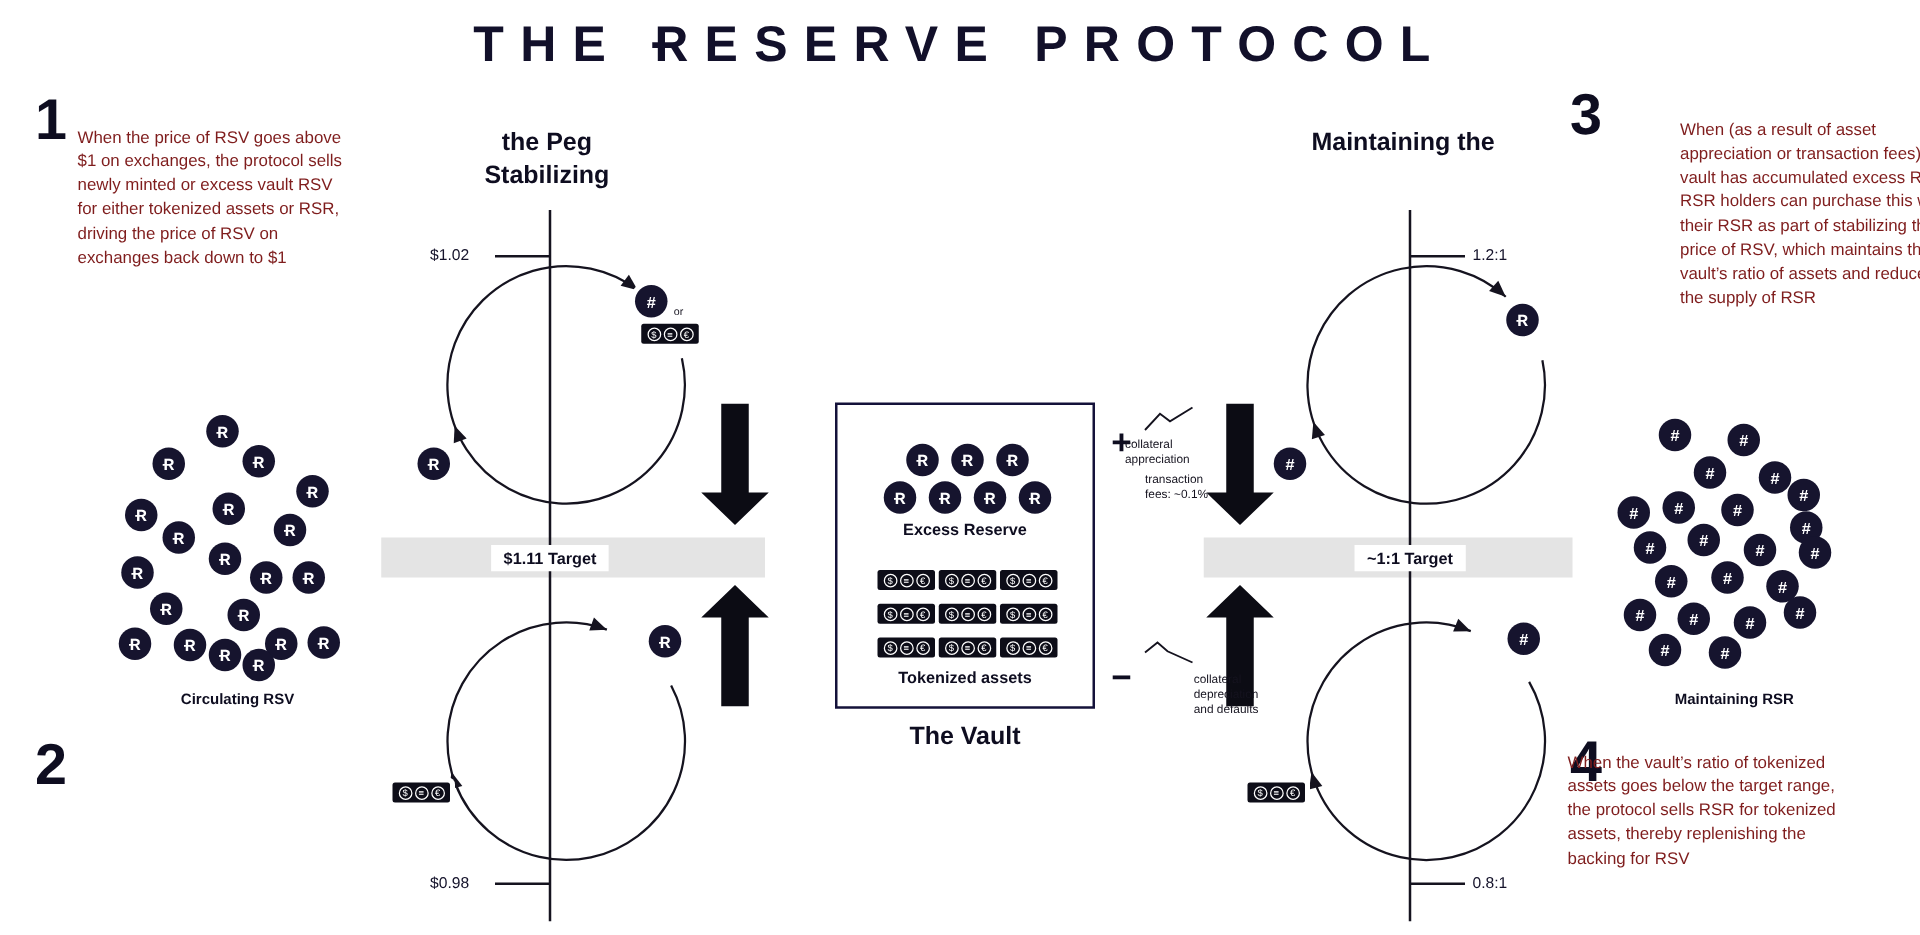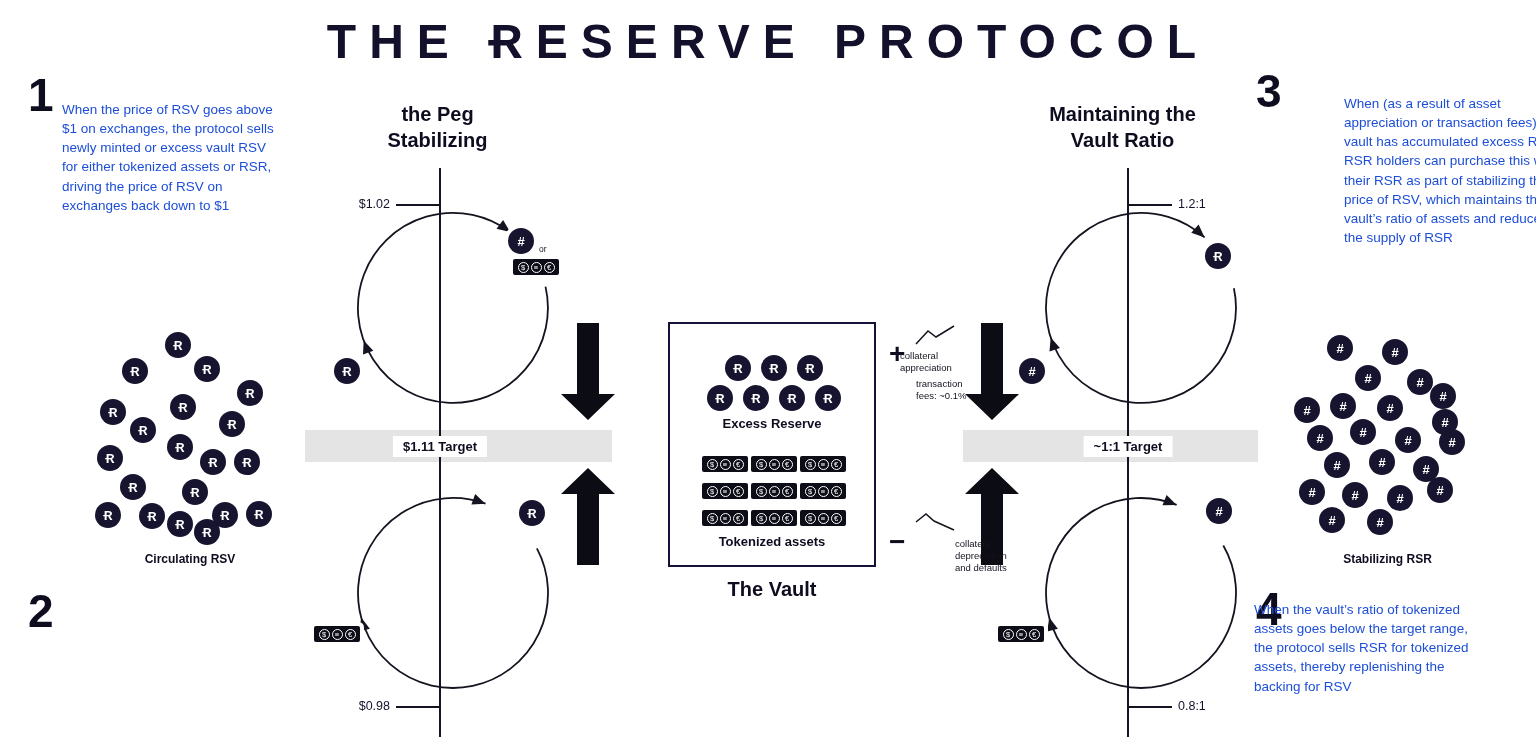--- a/index.html
+++ b/index.html
@@ -1,30 +1,30 @@
 <!DOCTYPE html>
 <html><head>
 <meta charset="utf-8">
 <style>
   *{margin:0;padding:0;box-sizing:border-box}
   html,body{background:#fff}
   body{width:1536px;height:748px;font-family:"Liberation Sans","DejaVu Sans",sans-serif;color:#14122a}
   .stage{position:relative;width:1536px;height:748px;background:#fff;overflow:hidden}
-  .title{position:absolute;top:14px;left:0;width:100%;text-align:center;font-size:48px;font-weight:800;letter-spacing:13px;color:#12102a;white-space:nowrap}
+  .title{position:absolute;top:14px;left:0;width:100%;text-align:center;font-size:40px;font-weight:800;letter-spacing:13px;color:#12102a;white-space:nowrap}
   .lineart{position:absolute;left:0;top:0}
   .band{position:absolute;top:430px;height:32px;background:#e4e4e4}
   .band-left{left:305px;width:307px}
   .band-right{left:963px;width:295px}
   .heading{position:absolute;width:215px;text-align:center;font-size:20px;font-weight:700;line-height:1.3;color:#0e0d20}
   .tick-label{position:absolute;font-size:12.5px;color:#14122a;width:46px}
   .tick-right{text-align:left}
-  .tick-left{text-align:right}
+  .tick-left{}
   .target{position:absolute;top:436px;transform:translateX(-50%);background:#fff;padding:3px 10px;font-size:13px;font-weight:700;white-space:nowrap;color:#0e0d20}
   .step-num{position:absolute;font-size:46px;font-weight:800;line-height:1;color:#0e0d20}
-  .step-text{position:absolute;font-size:13.5px;line-height:1.42;color:#1d4ed8}
+  .step-text{position:absolute;font-size:13.5px;line-height:1.42;color:#7f1d1d}
   .cluster{position:absolute;width:200px;height:245px}
   .cluster-label{position:absolute;top:222px;left:0;width:100%;text-align:center;font-size:12px;font-weight:700;color:#0e0d20}
   .coin{position:absolute;width:26px;height:26px;border-radius:50%;background:#16142e;color:#fff;font-size:13px;font-weight:700;display:flex;align-items:center;justify-content:center}
   .halo{box-shadow:0 0 0 4px #fff}
   .badge{position:absolute;width:46px;height:16px;background:#0d0d18;border-radius:2px;display:flex;align-items:center;justify-content:center;gap:2px}
   .bcoin{width:11px;height:11px;border:1px solid #fff;border-radius:50%;color:#fff;font-size:7.5px;line-height:9px;text-align:center;display:block}
   .vault{position:absolute;left:668px;top:322px;width:208px;height:245px;border:2px solid #14123a;background:#fff}
   .vault-label{position:absolute;left:0;width:100%;text-align:center;font-size:13px;font-weight:700;color:#0e0d20}
   .vault-title{position:absolute;left:668px;top:578px;width:208px;text-align:center;font-size:20px;font-weight:700;color:#0e0d20}
   .sign{position:absolute;font-size:28px;font-weight:700;line-height:1;color:#0e0d20}
@@ -74,21 +74,20 @@
       <polygon points="992,468 1019,494 1003,494 1003,565 981,565 981,494 965,494"></polygon>
     </g>
   </svg>
 
   <div class="heading" style="left:330px;top:101px">
     <div>the Peg</div>
     <div>Stabilizing</div>
   </div>
   <div class="heading" style="left:1015px;top:101px">
     <div>Maintaining the</div>
-    <div>Vault Ratio</div>
   </div>
 
   <div class="tick-label tick-left" style="left:344px;top:197px">$1.02</div>
   <div class="tick-label tick-left" style="left:344px;top:699px">$0.98</div>
   <div class="tick-label tick-right" style="left:1178px;top:197px">1.2:1</div>
   <div class="tick-label tick-right" style="left:1178px;top:699px">0.8:1</div>
 
   <div class="target" style="left:440px">$1.11 Target</div>
   <div class="target" style="left:1128px">~1:1 Target</div>
 
@@ -120,21 +119,21 @@
       <div class="coin" style="left: 30px; top: 144px;">Ɍ</div>
       <div class="coin" style="left: 92px; top: 149px;">Ɍ</div>
       <div class="coin" style="left: 5px; top: 172px;">Ɍ</div>
       <div class="coin" style="left: 49px; top: 173px;">Ɍ</div>
       <div class="coin" style="left: 122px; top: 172px;">Ɍ</div>
       <div class="coin" style="left: 156px; top: 171px;">Ɍ</div>
       <div class="coin" style="left: 77px; top: 181px;">Ɍ</div>
       <div class="coin" style="left: 104px; top: 189px;">Ɍ</div>
     </div>
   <div class="cluster" style="left:1295px;top:330px;width:185px">
-    <div class="cluster-label">Stabilizing RSR</div>
+    <div class="cluster-label">Maintaining RSR</div>
   <div class="coin" style="left: 32px; top: 5px;">#</div>
       <div class="coin" style="left: 87px; top: 9px;">#</div>
       <div class="coin" style="left: 60px; top: 35px;">#</div>
       <div class="coin" style="left: 112px; top: 39px;">#</div>
       <div class="coin" style="left: 135px; top: 53px;">#</div>
       <div class="coin" style="left: -1px; top: 67px;">#</div>
       <div class="coin" style="left: 35px; top: 63px;">#</div>
       <div class="coin" style="left: 82px; top: 65px;">#</div>
       <div class="coin" style="left: 137px; top: 79px;">#</div>
       <div class="coin" style="left: 12px; top: 95px;">#</div>

